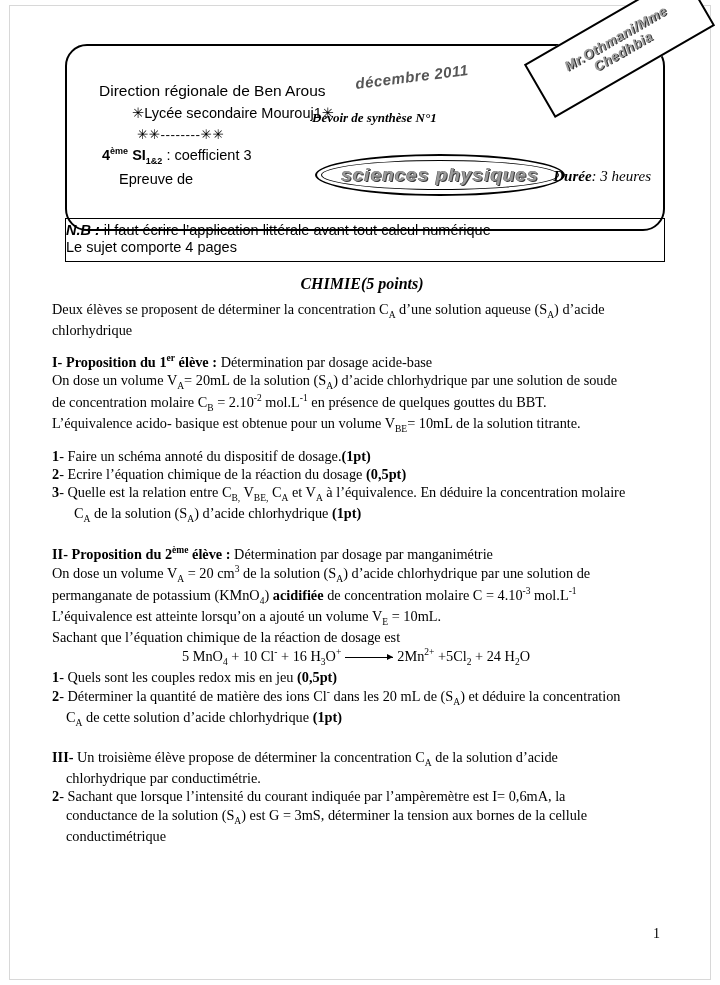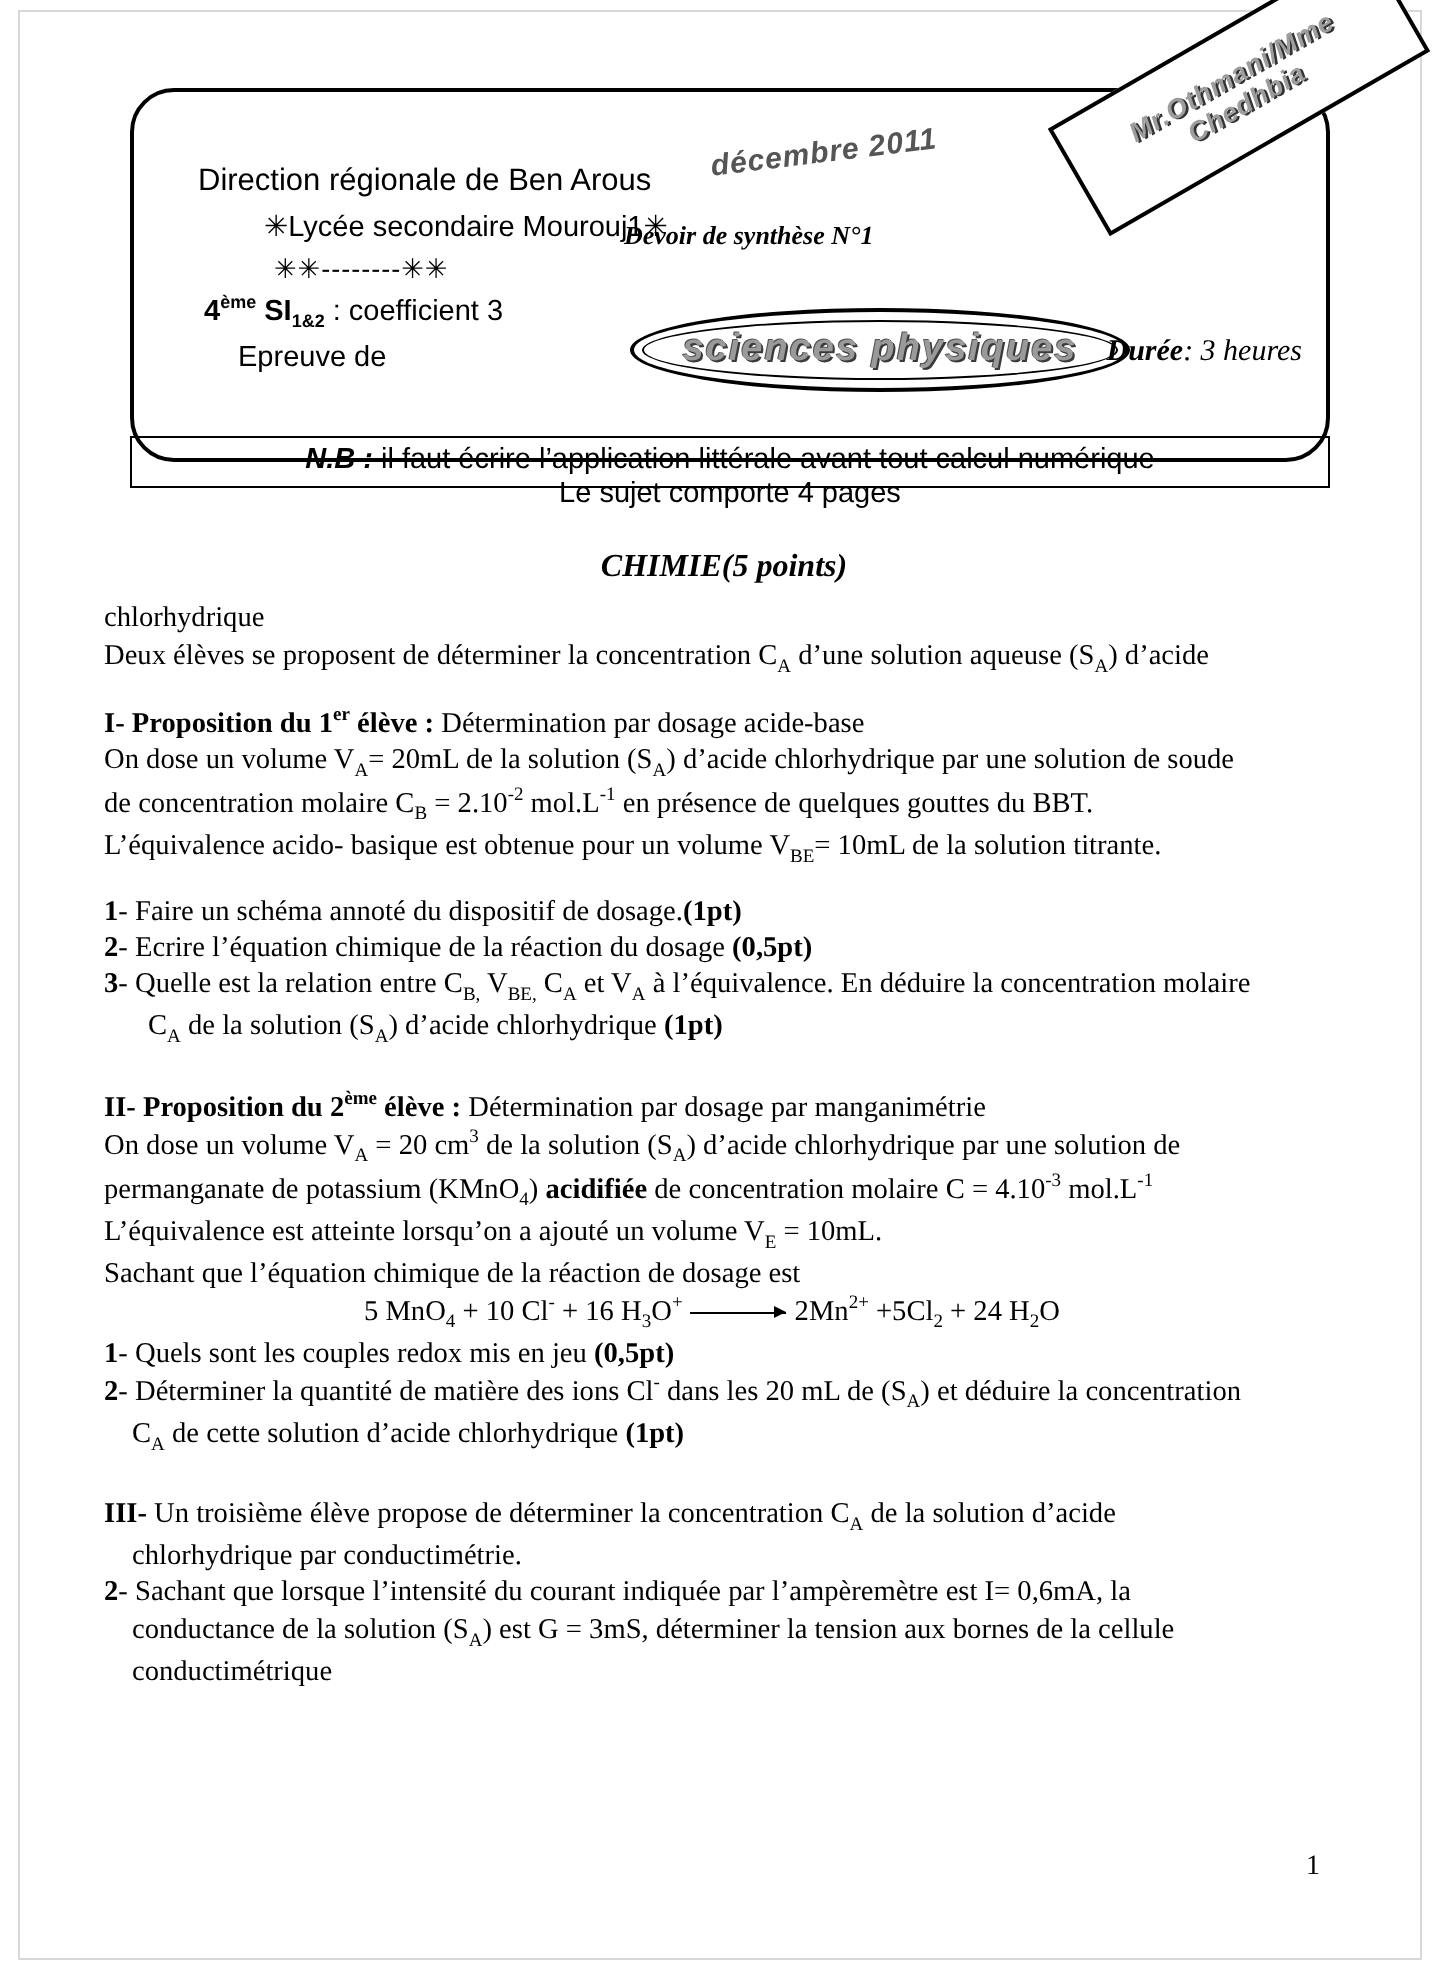--- a/index.html
+++ b/index.html
@@ -177,24 +177,24 @@
     text-shadow: 1px 1px 0 #333;
     text-align: center;
     letter-spacing: 0.5px;
   }
   
   .nb-box {
     position: absolute;
     left: 55px;
     top: 212px;
     width: 600px;
-    height: 26px;
+    height: 44px;
     border: 1.5px solid #000;
     box-sizing: border-box;
-    text-align: center;
+    text-align: left;
     padding-top: 3px;
   }
   .nb-line1 {
     font-size: 14.5px;
     font-family: "Liberation Sans", sans-serif;
   }
   .nb-line1 b { font-style: italic; }
   .nb-line2 {
     font-size: 14.5px;
     font-family: "Liberation Sans", sans-serif;
@@ -293,24 +293,24 @@
     <div class="nb-line1">
       <b>N.B :</b><span> il faut écrire l’application littérale avant tout calcul numérique</span>
     </div>
     <div class="nb-line2">Le sujet comporte 4 pages</div>
   </div>
 
   <div class="body-text">
 
     <div class="chimie-title">CHIMIE(5 points)</div>
 
+    <p>
+      <span>Deux élèves se proposent de déterminer la concentration C</span><sub>A</sub><span> d’une solution aqueuse (S</span><sub>A</sub><span>) d’acide</span>
+    </p>
     <p>chlorhydrique</p>
-    <p>
-      <span>Deux élèves se proposent de déterminer la concentration C</span><sub>A</sub><span> d’une solution aqueuse (S</span><sub>A</sub><span>) d’acide</span>
-    </p>
 
     <div class="sp"></div>
 
     <p>
       <b>I-</b>
       <b>Proposition du 1</b><b><sup>er</sup></b><b> élève :</b><span> Détermination par dosage acide-base</span>
     </p>
     <p>
       <span>On dose un volume V</span><sub>A</sub><span>= 20mL de la solution (S</span><sub>A</sub><span>) d’acide chlorhydrique par une solution de soude</span>
     </p>

